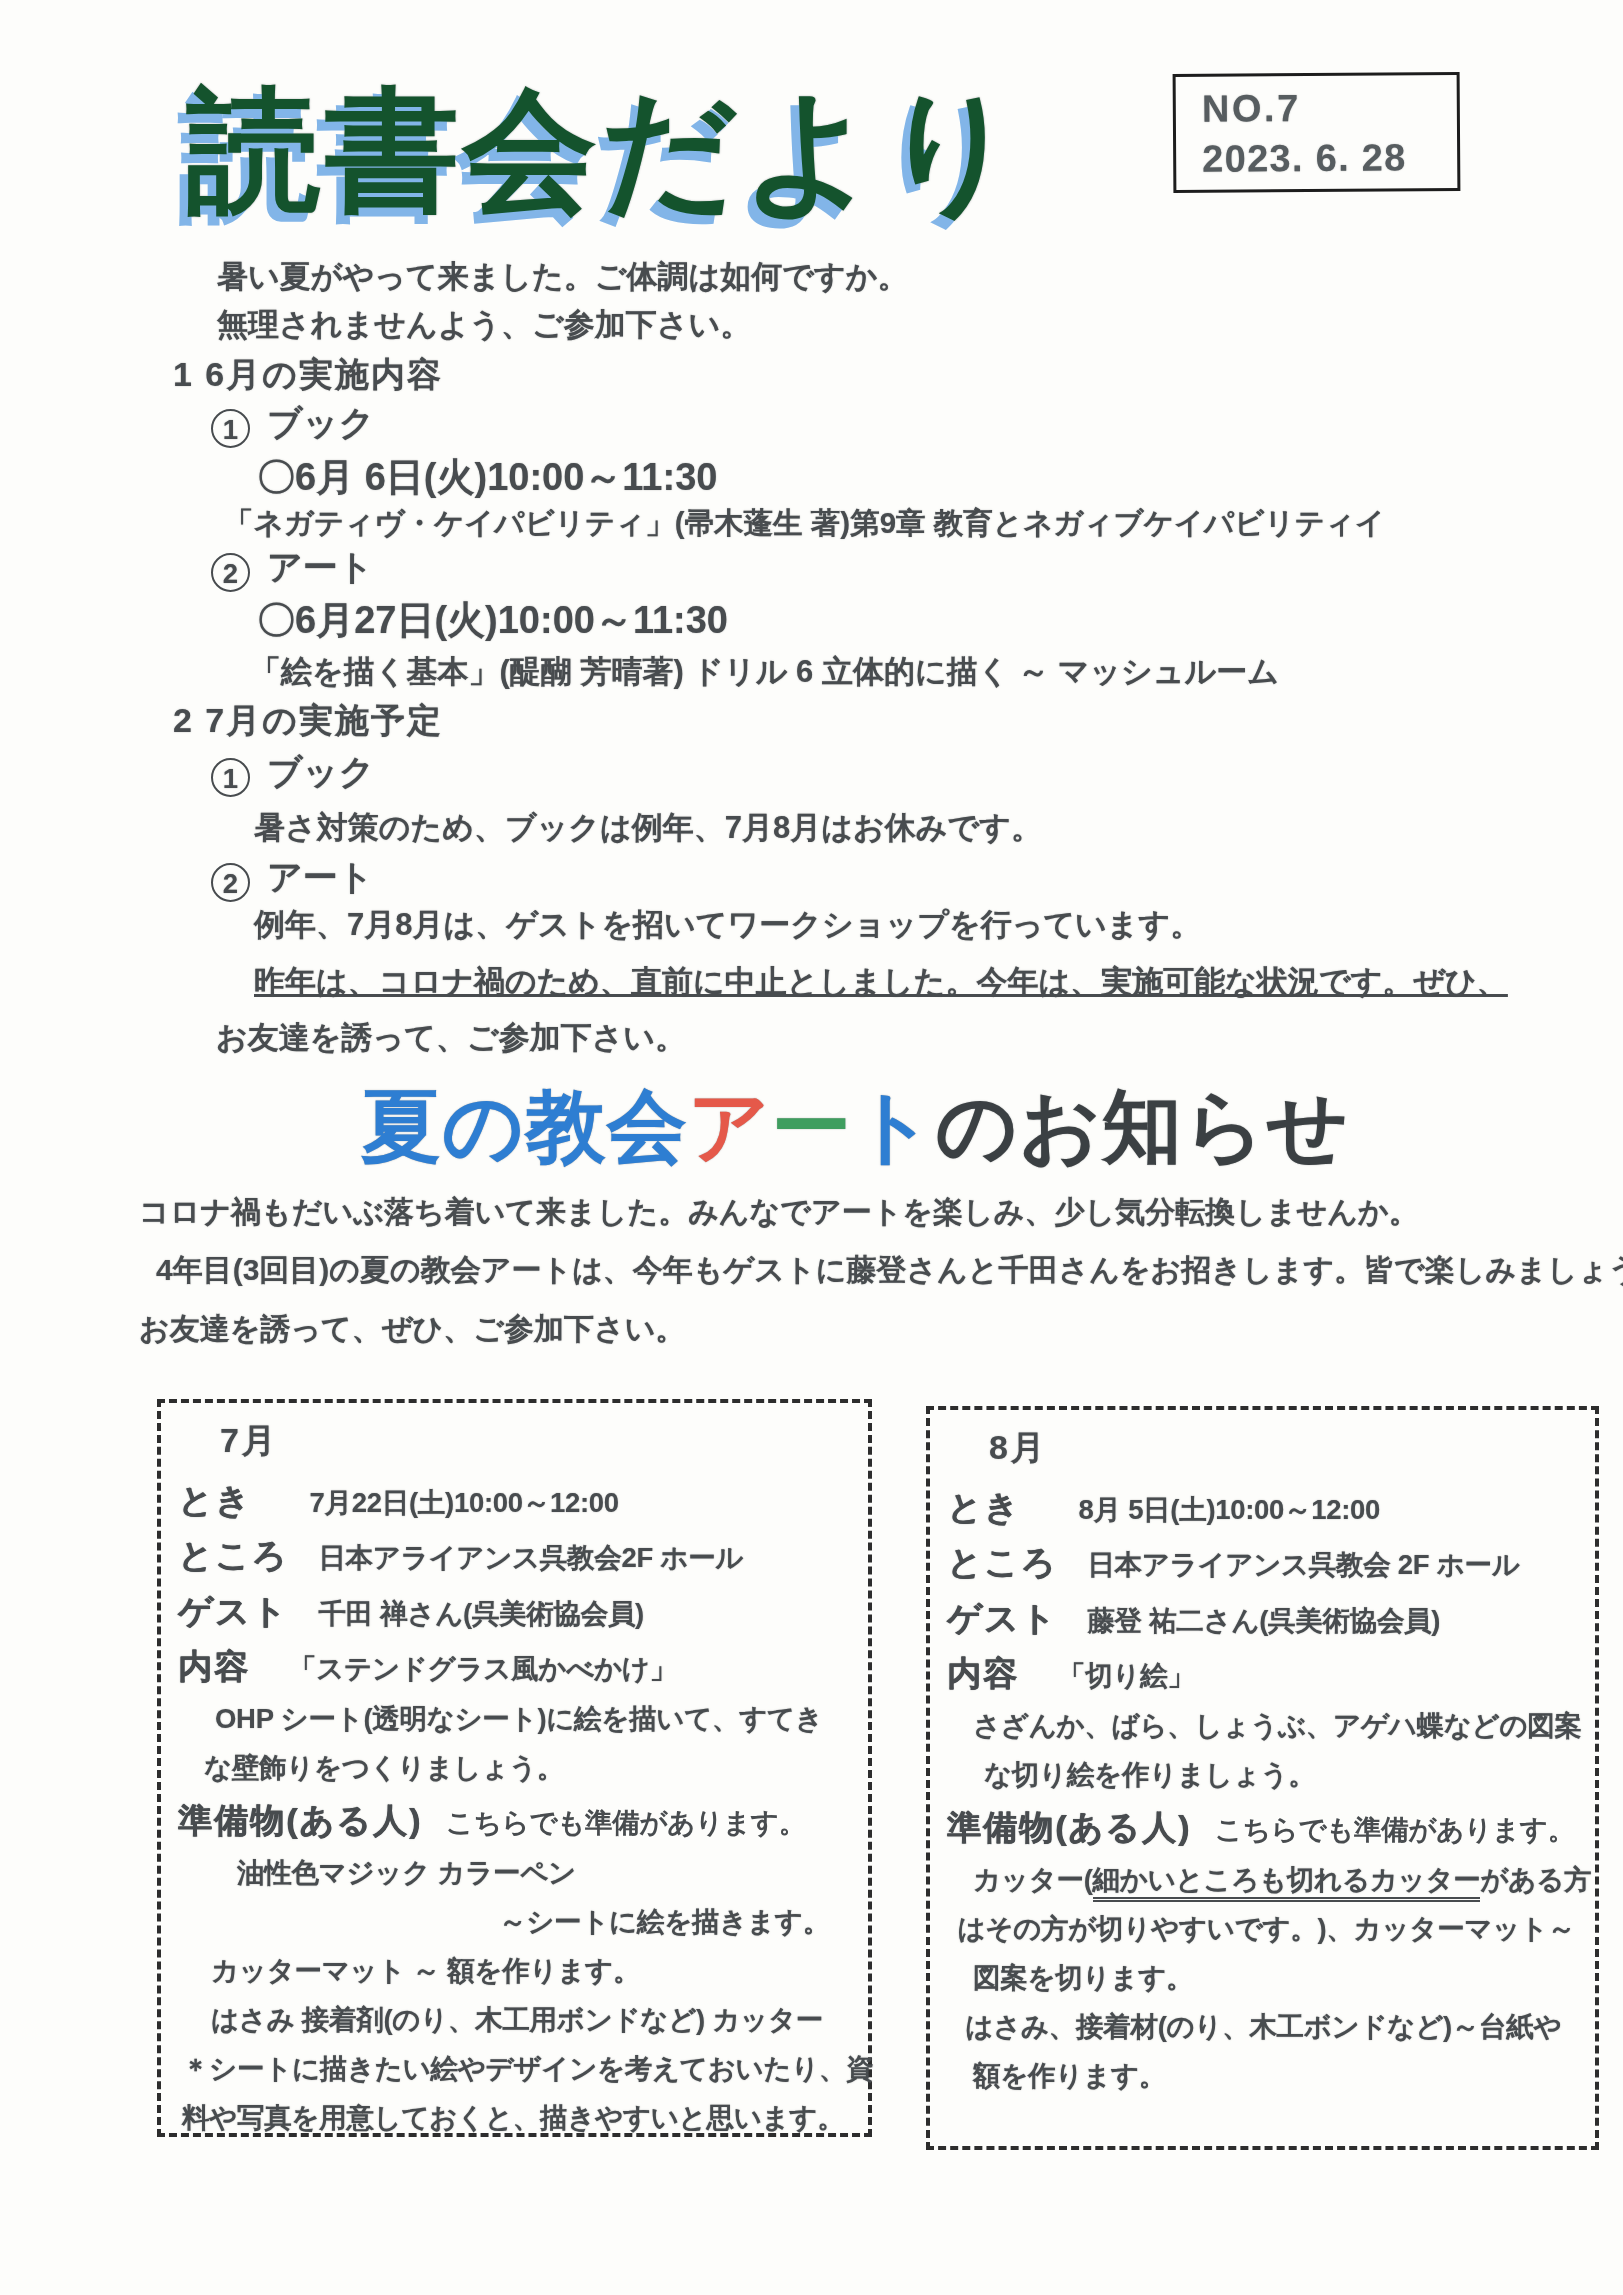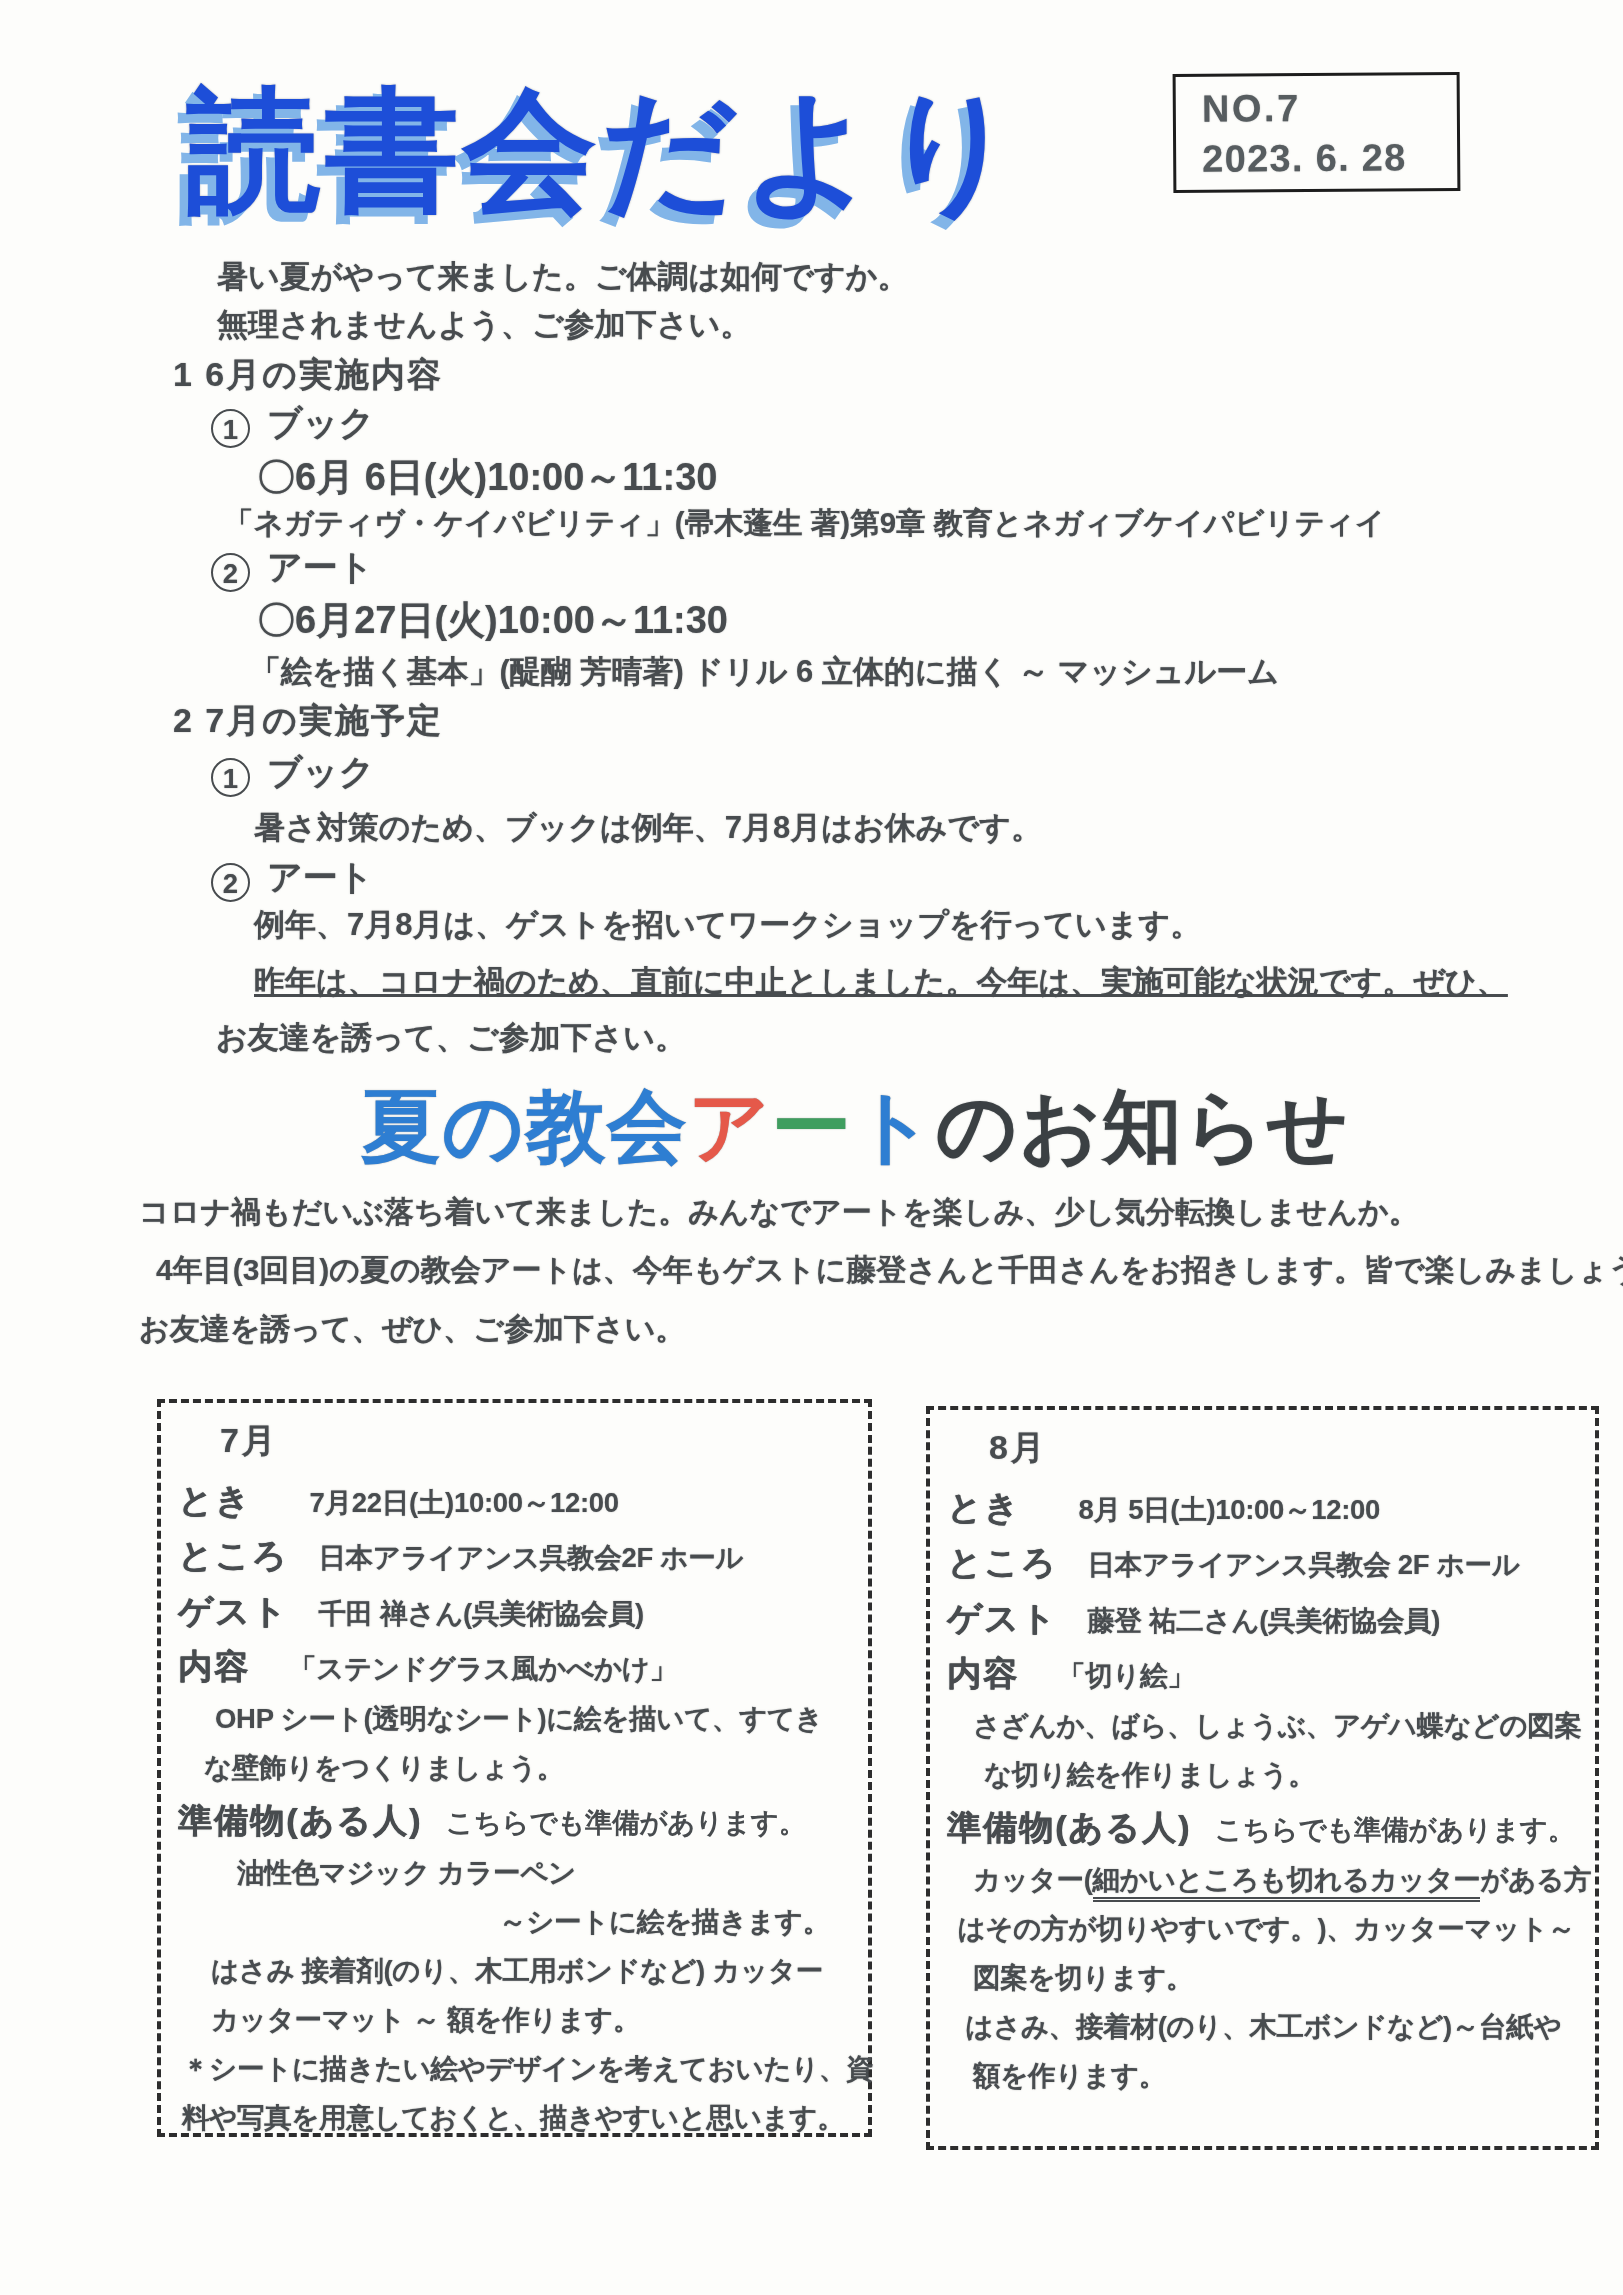--- a/index.html
+++ b/index.html
@@ -7,21 +7,21 @@
     width:1623px;height:2295px;position:relative;
     background:#fdfdfb;
     font-family:"Liberation Sans","DejaVu Sans",sans-serif;
     font-weight:bold;color:#484c4f;overflow:hidden;
   }
   .fuzz{text-shadow:0 0 1.3px rgba(72,76,79,.55);}
   
   .masthead{
     position:absolute;left:187px;top:84px;
     font-size:134px;letter-spacing:3.9px;line-height:1;
-    color:#1d4ed8;white-space:nowrap;
+    color:#14532d;white-space:nowrap;
     text-shadow:-8.5px 8.5px 0 #82b5e8, 0 0 2px rgba(60,65,70,.45);
   }
   .datebox{
     position:absolute;left:1173px;top:73px;width:287px;height:119px;
     border:3.9px solid #1d1d1d;box-sizing:border-box;
     padding:10.5px 0 0 26px;transform:rotate(-.4deg);
     color:#575d60;
   }
   .datebox .no{font-size:38px;letter-spacing:2.6px;}
   .datebox .date{font-size:38px;margin-top:7.9px;letter-spacing:1.3px;}
@@ -123,22 +123,22 @@
   <div class="bline">
     <span class="lbl">内容</span><span class="val val-mid fuzz">「ステンドグラス風かべかけ」</span>
   </div>
   <div class="bline ind56 fuzz">OHP シート(透明なシート)に絵を描いて、すてき</div>
   <div class="bline ind40 fuzz">な壁飾りをつくりましょう。</div>
   <div class="bline">
     <span class="lbl">準備物(ある人)</span><span class="val" style="margin-left:23.6px;">こちらでも準備があります。</span>
   </div>
   <div class="bline ind90 fuzz">油性色マジック カラーペン</div>
   <div class="bline ind490 fuzz">～シートに絵を描きます。</div>
+  <div class="bline ind50 fuzz">カッターマット ～ 額を作ります。</div>
   <div class="bline ind50 fuzz">はさみ 接着剤(のり、木工用ボンドなど) カッター</div>
-  <div class="bline ind50 fuzz">カッターマット ～ 額を作ります。</div>
   <div class="bline ind6 fuzz">＊シートに描きたい絵やデザインを考えておいたり、資</div>
   <div class="bline ind6 fuzz">料や写真を用意しておくと、描きやすいと思います。</div>
 </div>
 
 <div class="ebox box8">
   <div class="bline month fuzz">8月</div>
   <div class="bline">
     <span class="lbl">とき</span><span class="val val-wide fuzz">8月 5日(土)10:00～12:00</span>
   </div>
   <div class="bline">

